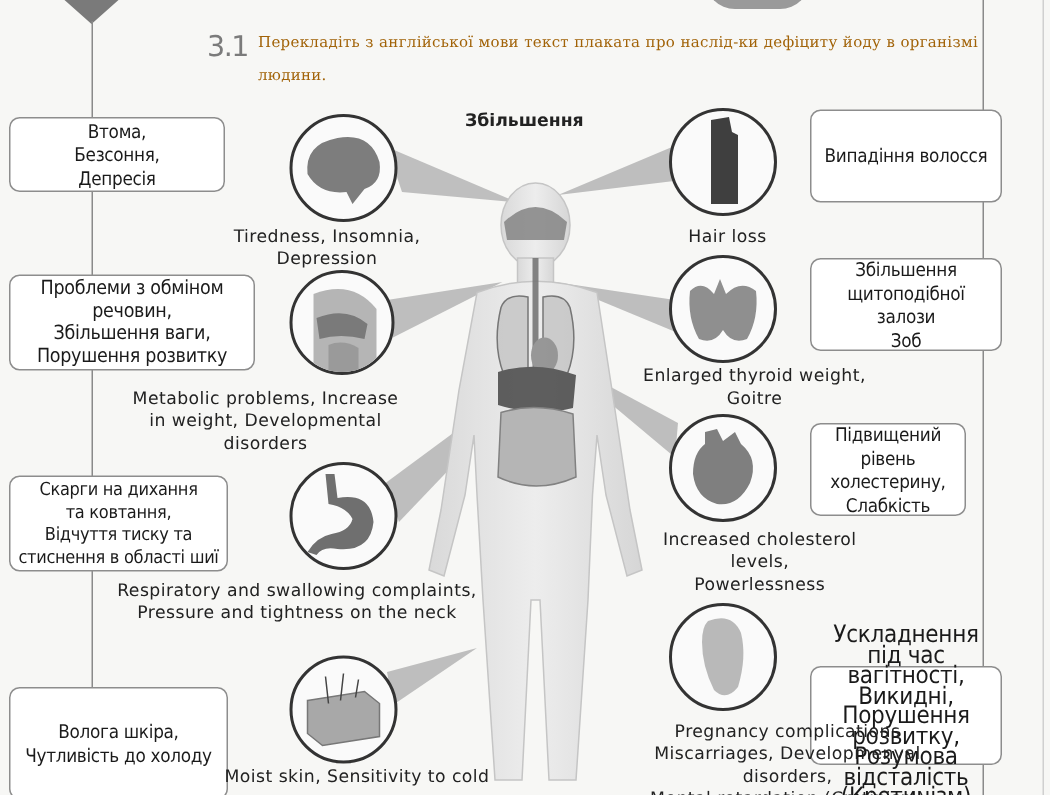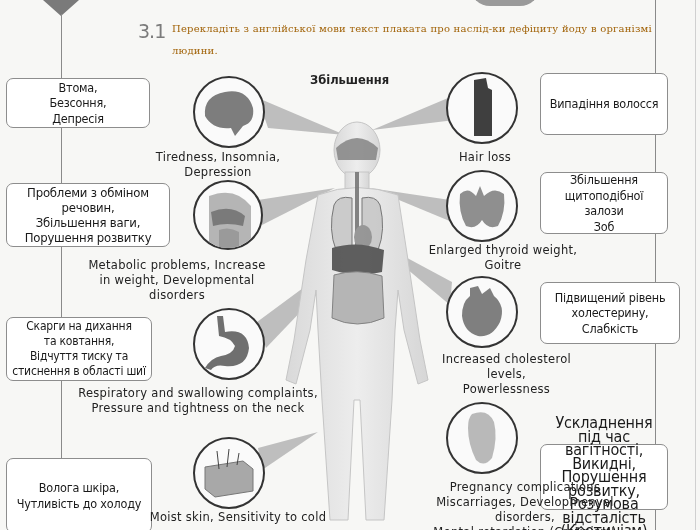--- a/index.html
+++ b/index.html
@@ -156,21 +156,21 @@
 щитоподібної залози
 Зоб</div>
 <div class="circle" style="left:446px; top:170px; width:72px; height:72px;">
   <svg width="68" height="68">
       <path d="M12,22 Q20,14 28,24 L32,14 L36,24 Q46,14 56,22 Q58,40 50,54 Q40,58 34,48 Q28,58 18,54 Q10,40 12,22 Z" fill="#8f8f8f"></path>
     </svg>
 </div>
 <div class="cap" style="left:428px; top:243px; width:150px;">Enlarged thyroid weight,
 Goitre</div>
 
-<div class="box" style="left:540px; top:282px; width:140px; height:62px;">Підвищений рівень
+<div class="box" style="left:540px; top:282px; width:104px; height:62px;">Підвищений рівень
 холестерину,
 Слабкість</div>
 <div class="circle" style="left:446px; top:276px; width:72px; height:72px;">
   <svg width="68" height="68">
       <path d="M22,10 L30,8 L34,16 L42,10 L46,18 Q58,28 52,44 Q44,60 30,58 Q16,54 14,38 Q14,24 22,18 Z" fill="#7f7f7f"></path>
     </svg>
 </div>
 <div class="cap" style="left:424px; top:352px; width:165px;">Increased cholesterol levels,
 Powerlessness</div>
 

